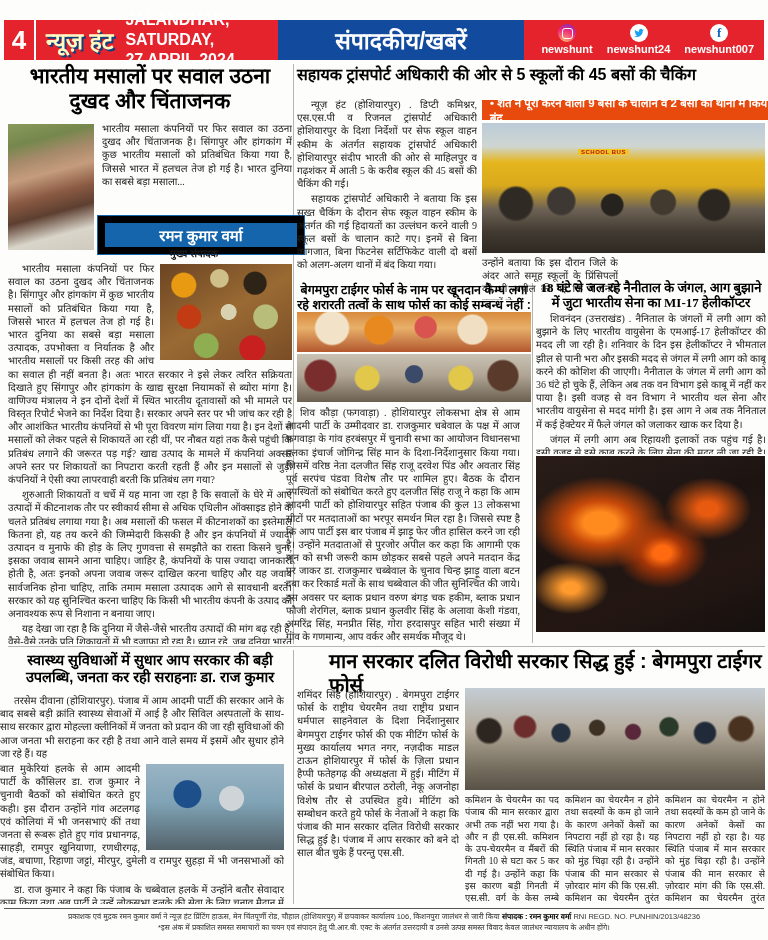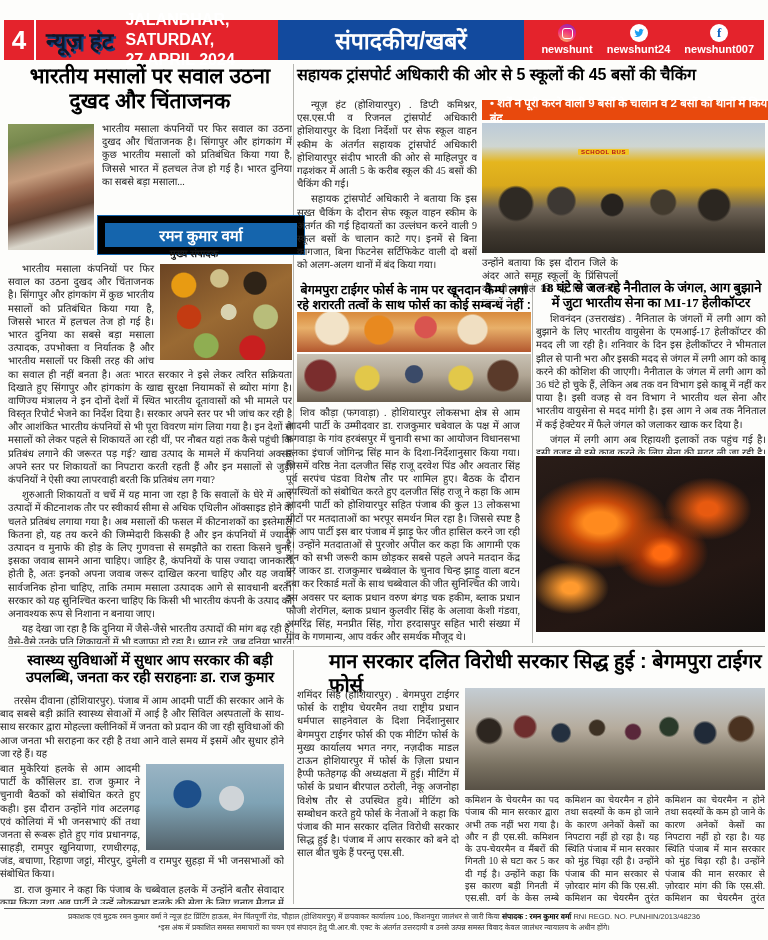--- a/index.html
+++ b/index.html
@@ -3,21 +3,21 @@
 <meta charset="utf-8">
 <style>
   html,body{margin:0;padding:0;background:#e9e9e6;}
   #page{position:relative;width:768px;height:940px;background:#fdfdfb;margin:0 auto;
         font-family:"Liberation Sans",sans-serif;color:#1a1a1a;overflow:hidden;}
   .abs{position:absolute;}
   
   .masthead{left:4px;top:20px;width:760px;height:40px;background:#e4232c;display:flex;align-items:center;}
   .pagenum{width:30px;height:40px;display:flex;align-items:center;justify-content:center;
            color:#fff;font-size:26px;font-weight:bold;border-right:2px solid #fff;}
-  .logo{color:#0f172a;font-size:23px;font-weight:bold;padding:0 12px 0 10px;white-space:nowrap;
+  .logo{color:#fef9c3;font-size:23px;font-weight:bold;padding:0 12px 0 10px;white-space:nowrap;
         text-shadow:2px 2px 0 #10407e;}
   .dateline{color:#fff;font-size:16px;font-weight:bold;line-height:1.25;width:120px;}
   .sectionbox{left:278px;top:20px;width:246px;height:40px;background:#124a9e;color:#fff;
               display:flex;align-items:center;justify-content:center;font-size:23px;font-weight:bold;}
   .social{position:absolute;right:6px;top:0;height:40px;display:flex;align-items:center;gap:14px;padding-right:4px;}
   .sitem{display:flex;flex-direction:column;align-items:center;justify-content:center;}
   .scircle{width:18px;height:18px;border-radius:50%;display:flex;align-items:center;justify-content:center;}
   .ig{background:radial-gradient(circle at 30% 110%,#fdc468,#ee2a7b 60%,#6228d7);position:relative;}
   .ig::before{content:"";width:9px;height:9px;border:1.4px solid #fff;border-radius:3px;display:block;}
   .tw{background:#fff;}

